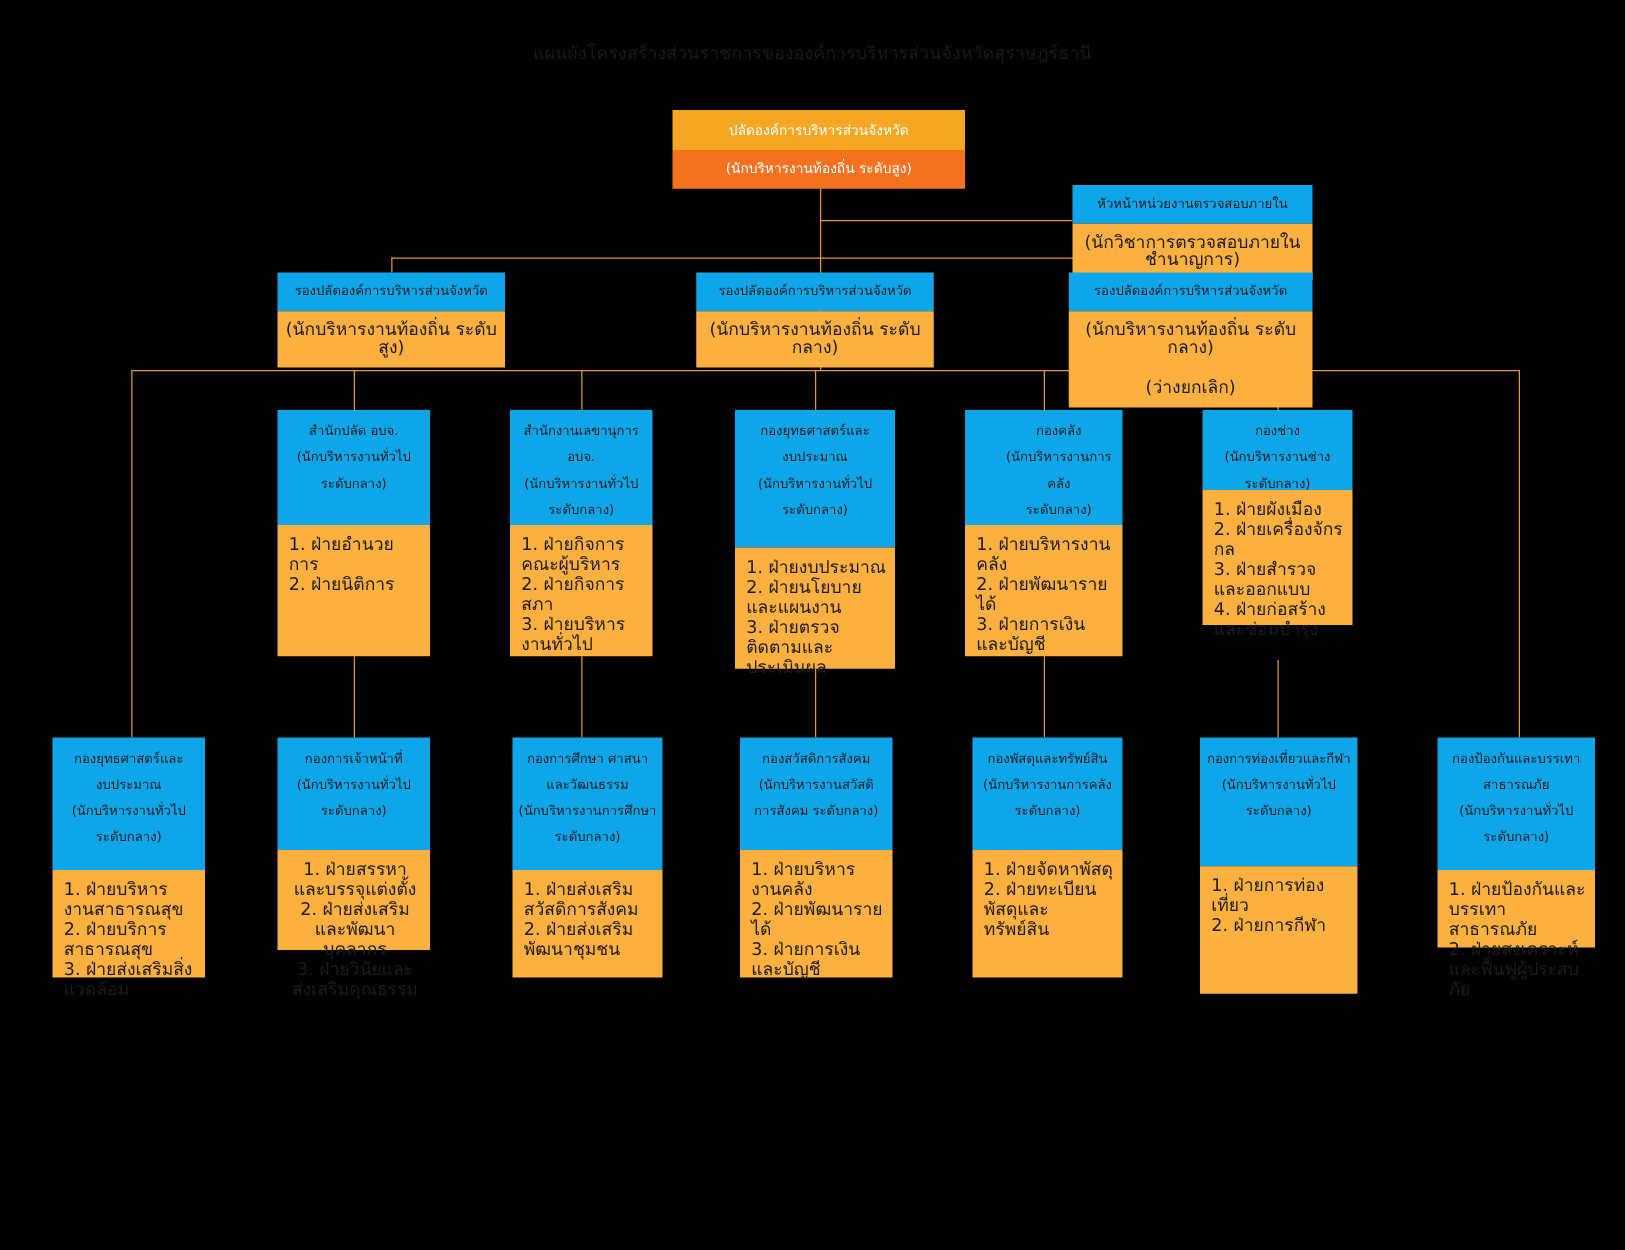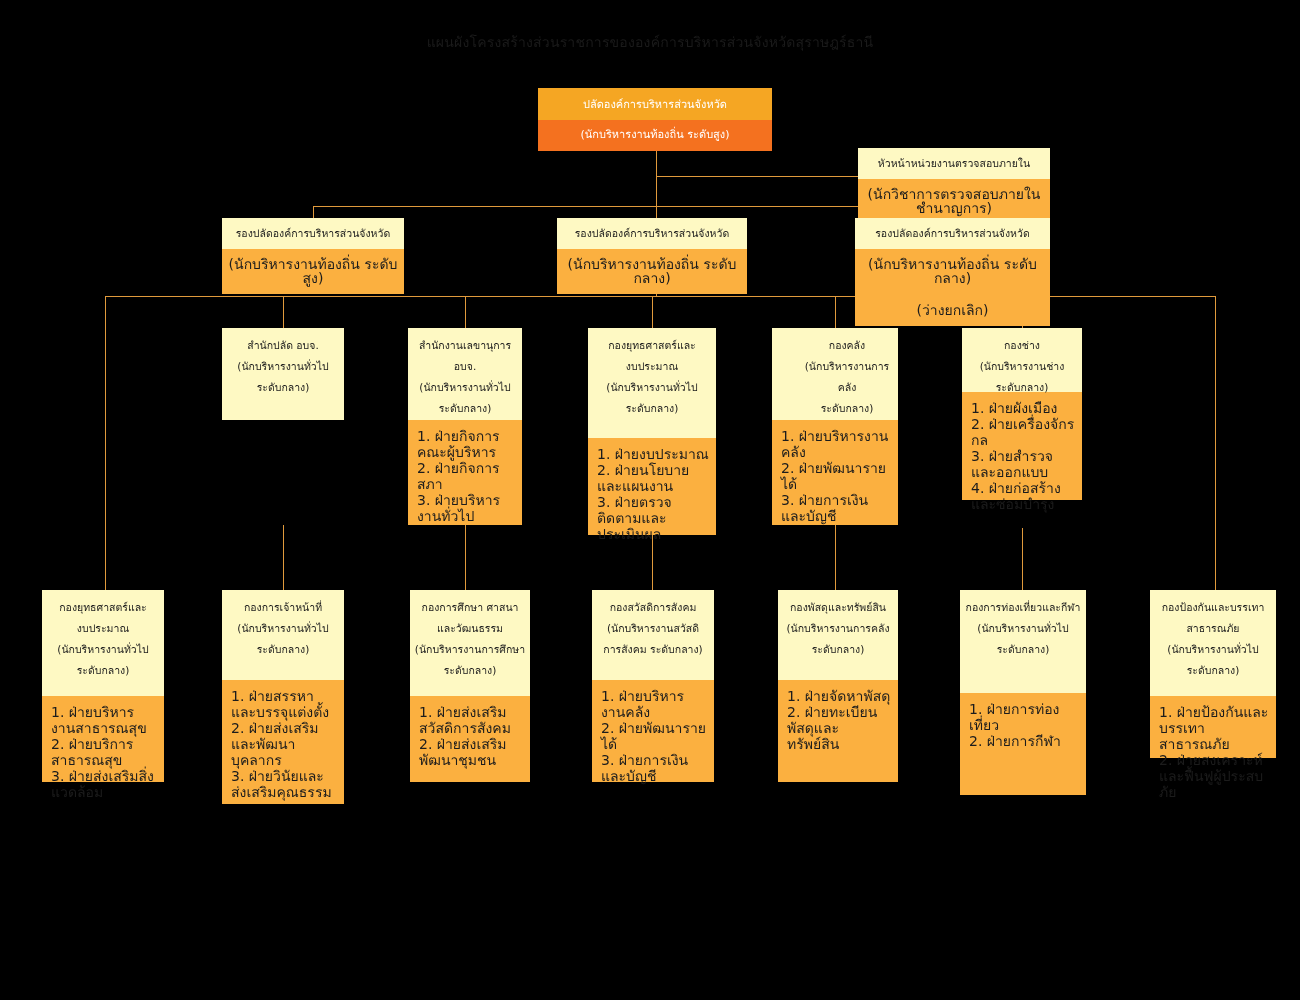--- a/index.html
+++ b/index.html
@@ -15,21 +15,21 @@
     position: absolute;
     left: 0; top: 31px; width: 1300px;
     text-align: center;
     font-size: 14px;
     color: #1a1a1a;
     letter-spacing: 0.2px;
   }
 
   .node { position: absolute; }
   .node .hd {
-    background: #fef9c3;
+    background: #0ea5e9;
     color: #1c1c1c;
     text-align: center;
     font-size: 10.5px;
     line-height: 21px;
     padding: 7px 4px 8px;
   }
   .node .bd {
     background: #FBB040;
     color: #1c1c1c;
     font-size: 14px;
@@ -115,20 +115,24 @@
     </div>
   </div>
 
   <div id="rows">
       <div class="node" style="left: 222px; top: 328px; width: 122px;">
         <div class="hd" style="height: 92px;">
           <div>สำนักปลัด อบจ.</div>
           <div>(นักบริหารงานทั่วไป</div>
           <div>ระดับกลาง)</div>
         </div>
+        <div class="bd" style="height: 105px;">
+          <div class="li">1. ฝ่ายอำนวยการ</div>
+          <div class="li">2. ฝ่ายนิติการ</div>
+        </div>
       </div>
       <div class="node" style="left: 408px; top: 328px; width: 114px;">
         <div class="hd" style="height: 92px;">
           <div>สำนักงานเลขานุการ อบจ.</div>
           <div>(นักบริหารงานทั่วไป</div>
           <div>ระดับกลาง)</div>
         </div>
         <div class="bd" style="height: 105px;">
           <div class="li">1. ฝ่ายกิจการคณะผู้บริหาร</div>
           <div class="li">2. ฝ่ายกิจการสภา</div>
@@ -185,21 +189,21 @@
           <div class="li">2. ฝ่ายบริการสาธารณสุข</div>
           <div class="li">3. ฝ่ายส่งเสริมสิ่งแวดล้อม</div>
         </div>
       </div>
       <div class="node" style="left: 222px; top: 590px; width: 122px;">
         <div class="hd" style="height: 90px;">
           <div>กองการเจ้าหน้าที่</div>
           <div>(นักบริหารงานทั่วไป</div>
           <div>ระดับกลาง)</div>
         </div>
-        <div class="bd" style="height: 124px;">
+        <div class="bd" style="height: 80px; text-align: center;">
           <div class="li">1. ฝ่ายสรรหาและบรรจุแต่งตั้ง</div>
           <div class="li">2. ฝ่ายส่งเสริมและพัฒนาบุคลากร</div>
           <div class="li">3. ฝ่ายวินัยและส่งเสริมคุณธรรม</div>
         </div>
       </div>
       <div class="node" style="left: 410px; top: 590px; width: 120px;">
         <div class="hd" style="height: 106px;">
           <div>กองการศึกษา ศาสนา</div>
           <div>และวัฒนธรรม</div>
           <div>(นักบริหารงานการศึกษา</div>

